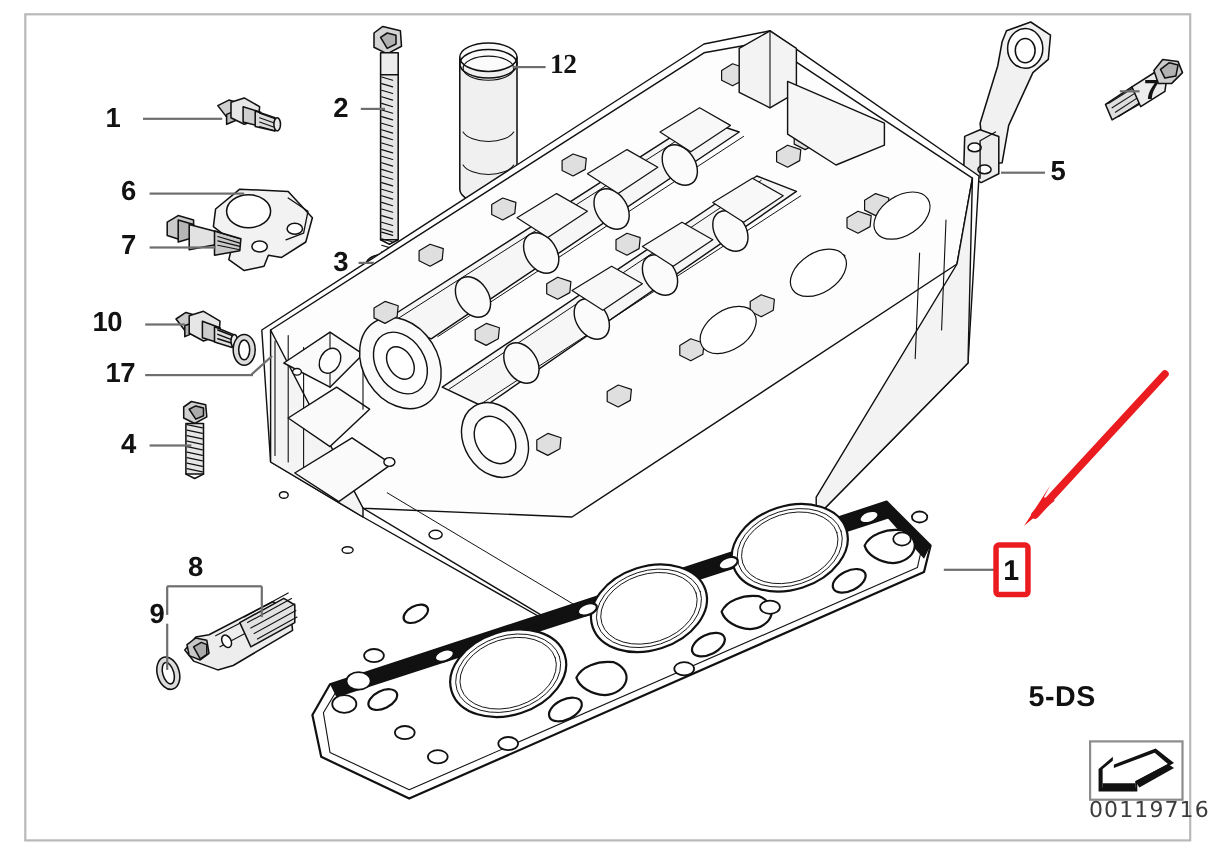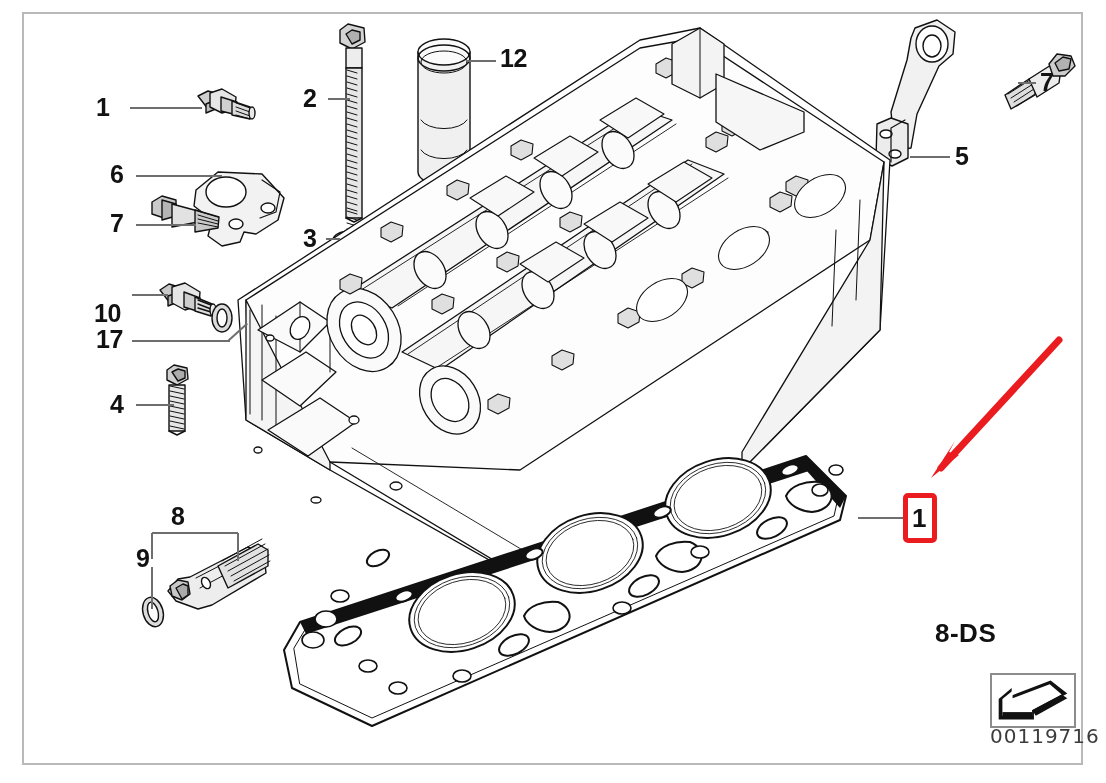--- a/index.html
+++ b/index.html
@@ -315,42 +315,42 @@
   <div class="leader" style="left:1018px;top:82px;width:18px;"></div>
 
   <div class="leader" style="left:152px;top:532px;width:86px;"></div>
   <div class="leader" style="left:152px;top:532px;width:26px;transform:rotate(90deg);"></div>
   <div class="leader" style="left:238px;top:532px;width:28px;transform:rotate(90deg);"></div>
   <div class="leader" style="left:152px;top:566px;width:42px;transform:rotate(90deg);"></div>
   <div class="leader" style="left:858px;top:517px;width:46px;"></div>
 
   <div class="callout" style="left:96px;top:95px;">1</div>
   <div class="callout" style="left:303px;top:86px;">2</div>
-  <div class="callout" style="left:500px;top:46px;">12</div>
+  <div class="callout" style="left:500px;top:46px;font-family:Liberation Serif, serif;">12</div>
   <div class="callout" style="left:1040px;top:70px;">7</div>
   <div class="callout" style="left:955px;top:144px;">5</div>
   <div class="callout" style="left:110px;top:162px;">6</div>
   <div class="callout" style="left:110px;top:211px;">7</div>
   <div class="callout" style="left:303px;top:226px;">3</div>
-  <div class="callout" style="left:94px;top:281px;margin-top:20px;">10</div>
+  <div class="callout" style="left:84px;top:281px;">10</div>
   <div class="callout" style="left:96px;top:327px;">17</div>
   <div class="callout" style="left:110px;top:392px;">4</div>
   <div class="callout" style="left:171px;top:504px;">8</div>
   <div class="callout" style="left:136px;top:546px;">9</div>
 
   <svg class="art">
     <g>
       <line x1="1059" y1="340" x2="941" y2="468" stroke="#ea1c20" stroke-width="7" stroke-linecap="round"></line>
       <path d="M931 478 L959 455 L949 452 L955 441 Z" fill="#ea1c20"></path>
     </g>
   </svg>
   <div id="hl-box" style="left:903px;top:493px;width:34px;height:50px;"></div>
   <div id="hl-num" style="left:912px;top:503px;">1</div>
 
-  <div id="sheet-code" style="left:935px;top:618px;">8-DS</div>
+  <div id="sheet-code" style="left:935px;top:618px;">5-DS</div>
 
   <div id="logo-box" style="left:990px;top:673px;width:86px;height:55px;">
     <svg viewBox="0 0 86 55" style="width:100%;height:100%;display:block">
       <path d="M6 26 L20 14 L20 22 L62 6 L80 20 L44 40 L44 48 L6 48 Z" fill="#111111"></path>
       <path d="M10 26 L21 17 L21 25 L61 10 L74 21 L42 38 L42 44 L10 44 Z" fill="#ffffff"></path>
       <path d="M10 40 L42 40 L42 46 L10 46 Z" fill="#111111"></path>
       <path d="M42 38 L74 21 L80 25 L46 44 Z" fill="#111111"></path>
     </svg>
   </div>
   <div id="logo-num" style="left:990px;top:724px;">00119716</div>

